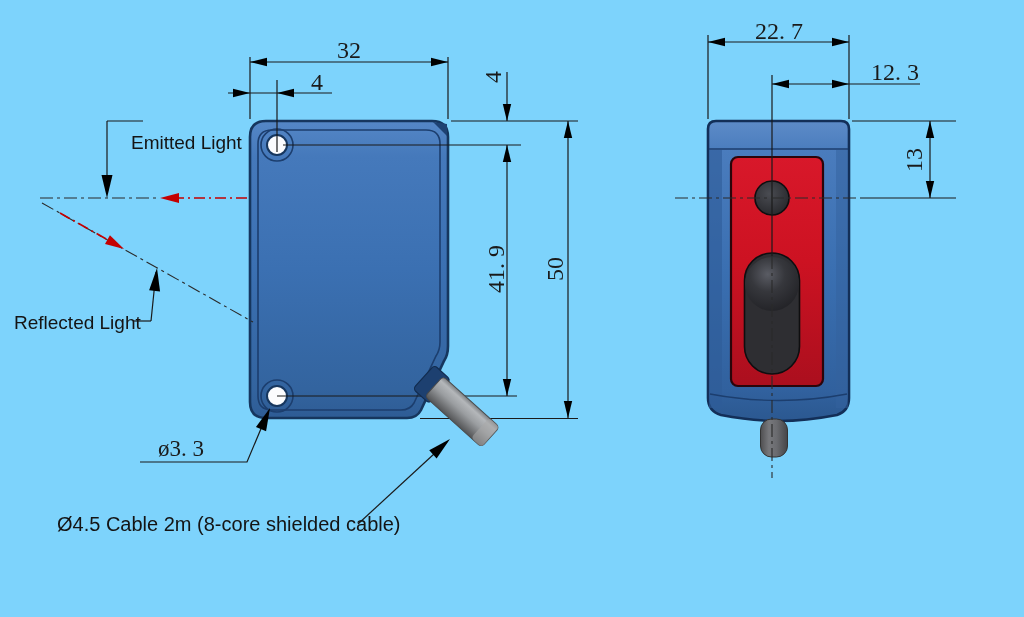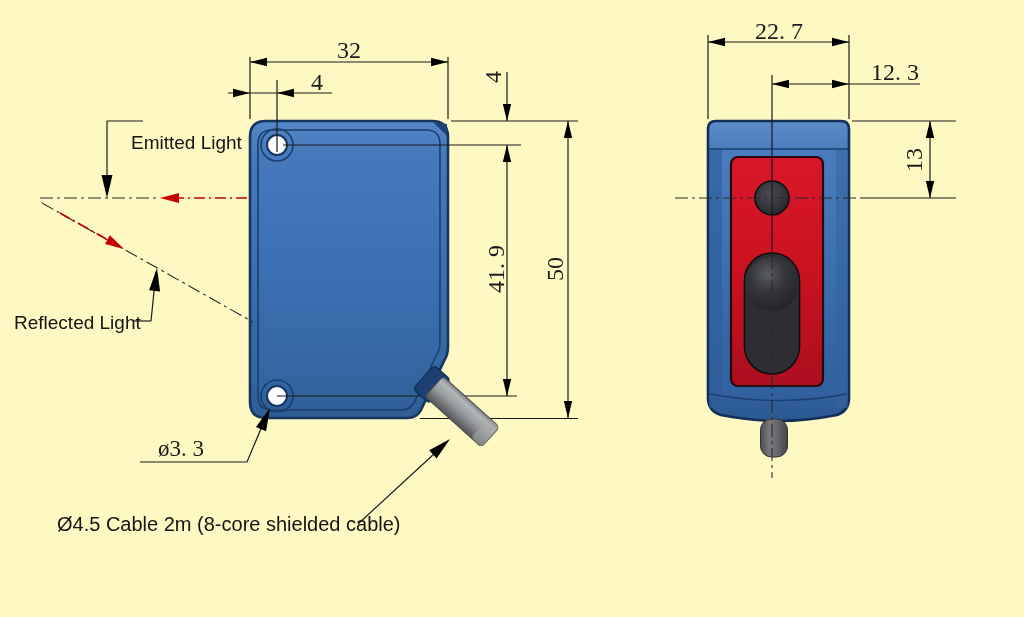--- a/index.html
+++ b/index.html
@@ -1,16 +1,16 @@
 <!DOCTYPE html>
 <html><head>
 <meta charset="utf-8">
 <style>
   html,body{margin:0;padding:0;background:#ffffff;}
-  .stage{width:1024px;height:617px;position:relative;background:#fef9c3;overflow:hidden;}
+  .stage{width:1024px;height:617px;position:relative;background:#7dd3fc;overflow:hidden;}
   svg{display:block;}
   .dim{font:24px "Liberation Serif","DejaVu Serif",serif;fill:#1a1a1a;}
   .dia{font:23px "Liberation Serif","DejaVu Serif",serif;fill:#1a1a1a;}
   .lbl{font:19px "Liberation Sans","DejaVu Sans",sans-serif;fill:#141414;}
   .lbl-big{font:20px "Liberation Sans","DejaVu Sans",sans-serif;fill:#141414;}
   .thin{stroke:#1a1a1a;stroke-width:1.2;fill:none;}
   .dashdot{stroke:#2a2a2a;stroke-width:1.1;fill:none;stroke-dasharray:13 4 3 4;}
   .reddash{stroke-width:1.7;fill:none;stroke-dasharray:11 4 2 4;}
 </style>
 </head>

